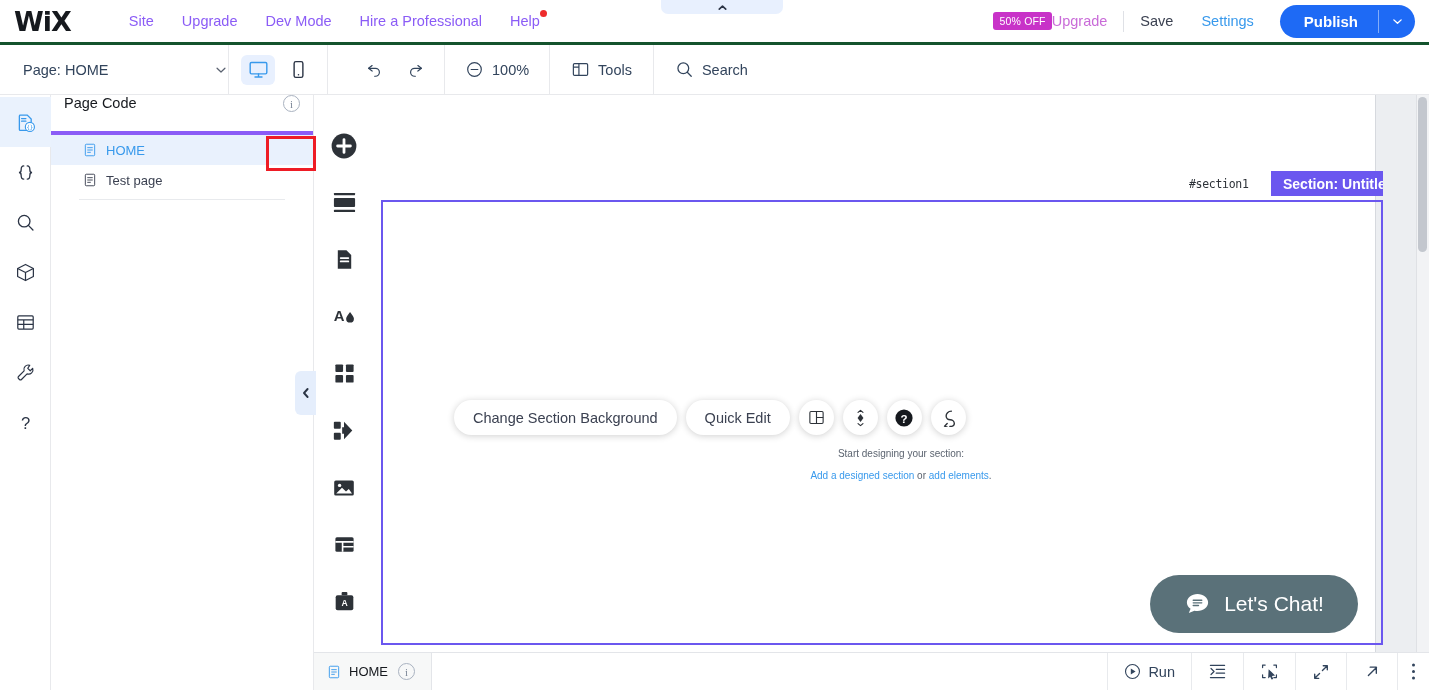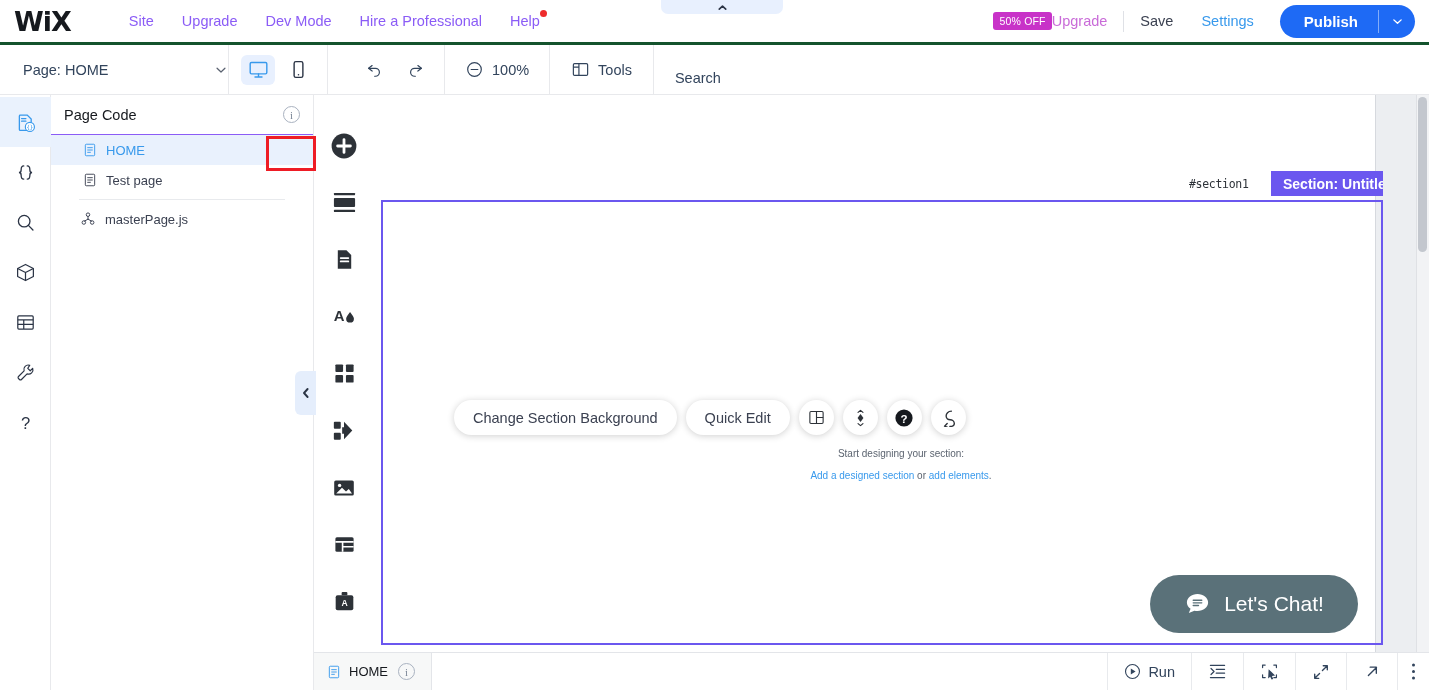--- a/index.html
+++ b/index.html
@@ -107,22 +107,22 @@
     justify-content: center; cursor: pointer; color: #2b3445;
   }
   .rail-item.active { background: #eaf2fd; }
 
   
   .panel {
     position: absolute; top: 95px; left: 51px; width: 263px; height: 595px;
     background: #fff; border-right: 1px solid #e8e9ec;
   }
   .panel-head {
-    height: 40px; display: flex; align-items: center;
-    padding: 0 13px 0 13px; border-bottom: 1px solid #8b5cf6;
+    height: 40px; display: flex; 
+    padding: 0 13px 0 13px; border-bottom: 4px solid #8b5cf6;
   }
   .panel-title { font-size: 14.5px; color: #16191e; font-weight: 500; }
   .icon-circle {
     margin-left: auto; width: 17px; height: 17px; border-radius: 50%;
     border: 1.2px solid #a9b2c0; color: #7a8596; font-size: 11px;
     display: flex; align-items: center; justify-content: center;
     font-family: "Liberation Serif", serif; cursor: pointer;
   }
   .tree-group {
     position: relative; height: 30px; background: #f7f8f8;
@@ -345,21 +345,21 @@
       </div>
       <div class="sb-div"></div>
       <div class="tg-item" style="padding:0 21px;">
         <svg width="19" height="19" viewBox="0 0 24 24">
           <rect x="3" y="4.5" width="18" height="15" rx="1.5" stroke="#32445c" stroke-width="1.5" fill="none"></rect>
           <path d="M10 4.5 v15 M3 9 h7" stroke="#32445c" stroke-width="1.5"></path>
         </svg>
         <span>Tools</span>
       </div>
       <div class="sb-div"></div>
-      <div class="tg-item" style="padding:17px 21px;flex-direction:column;">
+      <div class="tg-item" style="padding:17px 21px;">
         <svg width="19" height="19" viewBox="0 0 24 24">
           <circle cx="10.5" cy="10.5" r="6.8" stroke="#32445c" stroke-width="1.6" fill="none"></circle>
           <path d="M15.5 15.5 L20.5 20.5" stroke="#32445c" stroke-width="1.6" stroke-linecap="round"></path>
         </svg>
         <span>Search</span>
       </div>
     </div>
   </div>
 
   <div class="rail">
@@ -425,29 +425,20 @@
     <div class="tree-row">
       <svg width="14" height="14" viewBox="0 0 18 18">
         <rect x="3" y="1.6" width="12" height="14.8" rx="1.2" stroke="#3b4151" stroke-width="1.2" fill="none"></rect>
         <path d="M6 6 h6 M6 9 h6 M6 12 h3.5" stroke="#3b4151" stroke-width="1.2" stroke-linecap="round"></path>
       </svg>
       <span>Test page</span>
     </div>
 
     <div class="tree-sep"></div>
 
-    <div class="tree-row file">
-      <svg width="16" height="16" viewBox="0 0 20 20">
-        <circle cx="10" cy="4.6" r="2.2" stroke="#3b4151" stroke-width="1.2" fill="none"></circle>
-        <circle cx="4.8" cy="14.4" r="2.2" stroke="#3b4151" stroke-width="1.2" fill="none"></circle>
-        <circle cx="15.2" cy="14.4" r="2.2" stroke="#3b4151" stroke-width="1.2" fill="none"></circle>
-        <path d="M10 6.8 v3.4 M10 10.2 L5.6 12.6 M10 10.2 L14.4 12.6" stroke="#3b4151" stroke-width="1.2" stroke-linecap="round"></path>
-      </svg>
-      <span>masterPage.js</span>
-    </div>
   </div>
 
   <div class="plus-highlight"></div>
 
   <div class="collapse-tab">
     <svg width="10" height="12" viewBox="0 0 10 12">
       <path d="M6.6 2 L3 6 L6.6 10" stroke="#2b3445" stroke-width="1.9" fill="none" stroke-linecap="round" stroke-linejoin="round"></path>
     </svg>
   </div>
 

